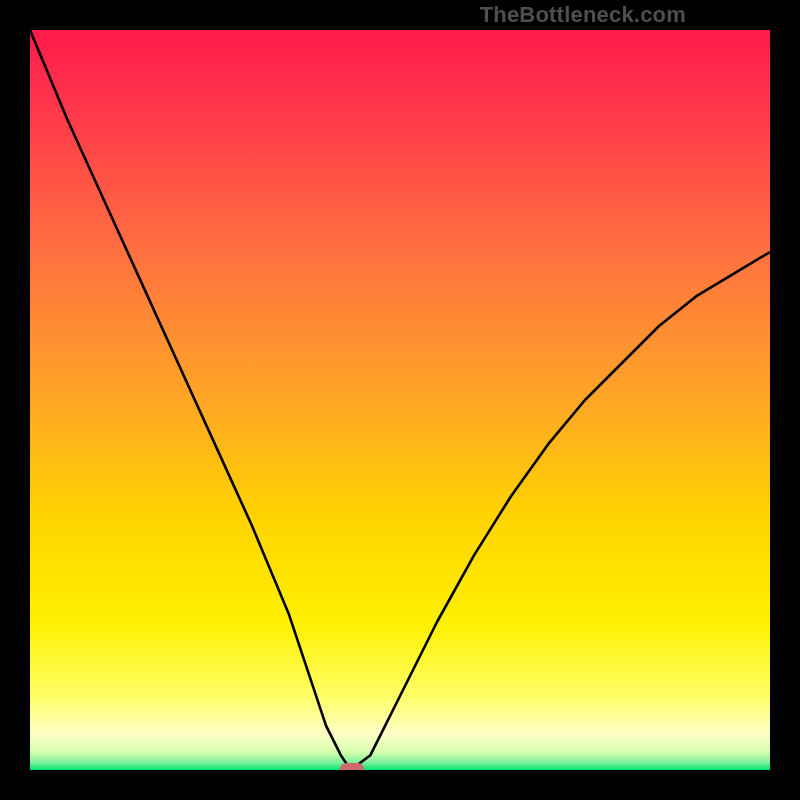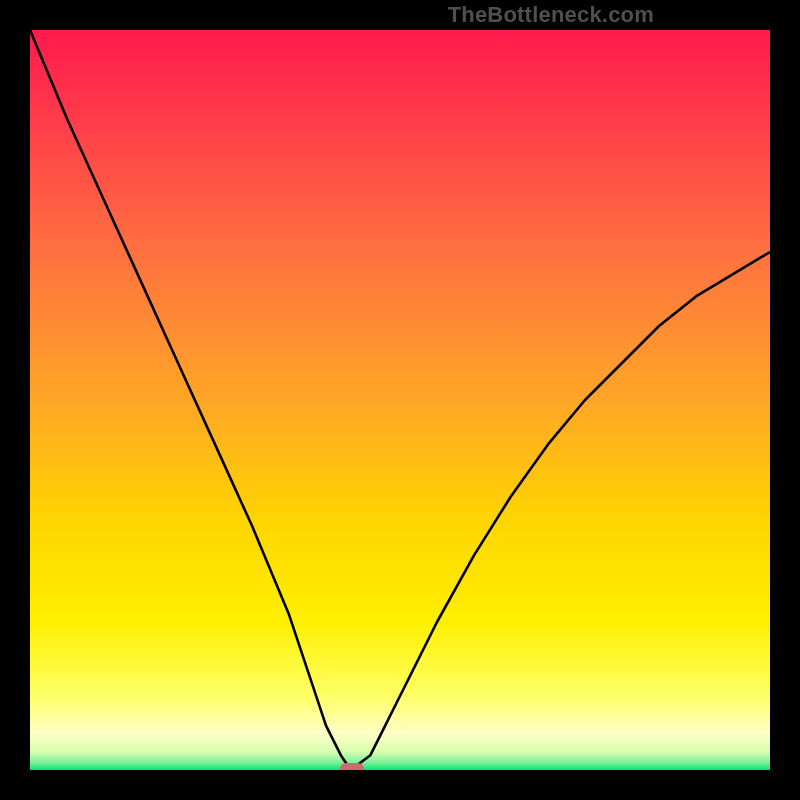--- a/index.html
+++ b/index.html
@@ -8,20 +8,21 @@
     width: 800px;
     height: 800px;
     background: #000;
     font-family: Arial, Helvetica, sans-serif;
   }
   .frame {
     position: relative;
     width: 664px;
     height: 800px;
     background: #000;
+    padding-left: 32px;
   }
   .watermark {
     position: absolute;
     top: 2px;
     right: 10px;
     color: #4f4f4f;
     font-size: 22px;
     font-weight: 600;
     letter-spacing: 0.2px;
     z-index: 20;

